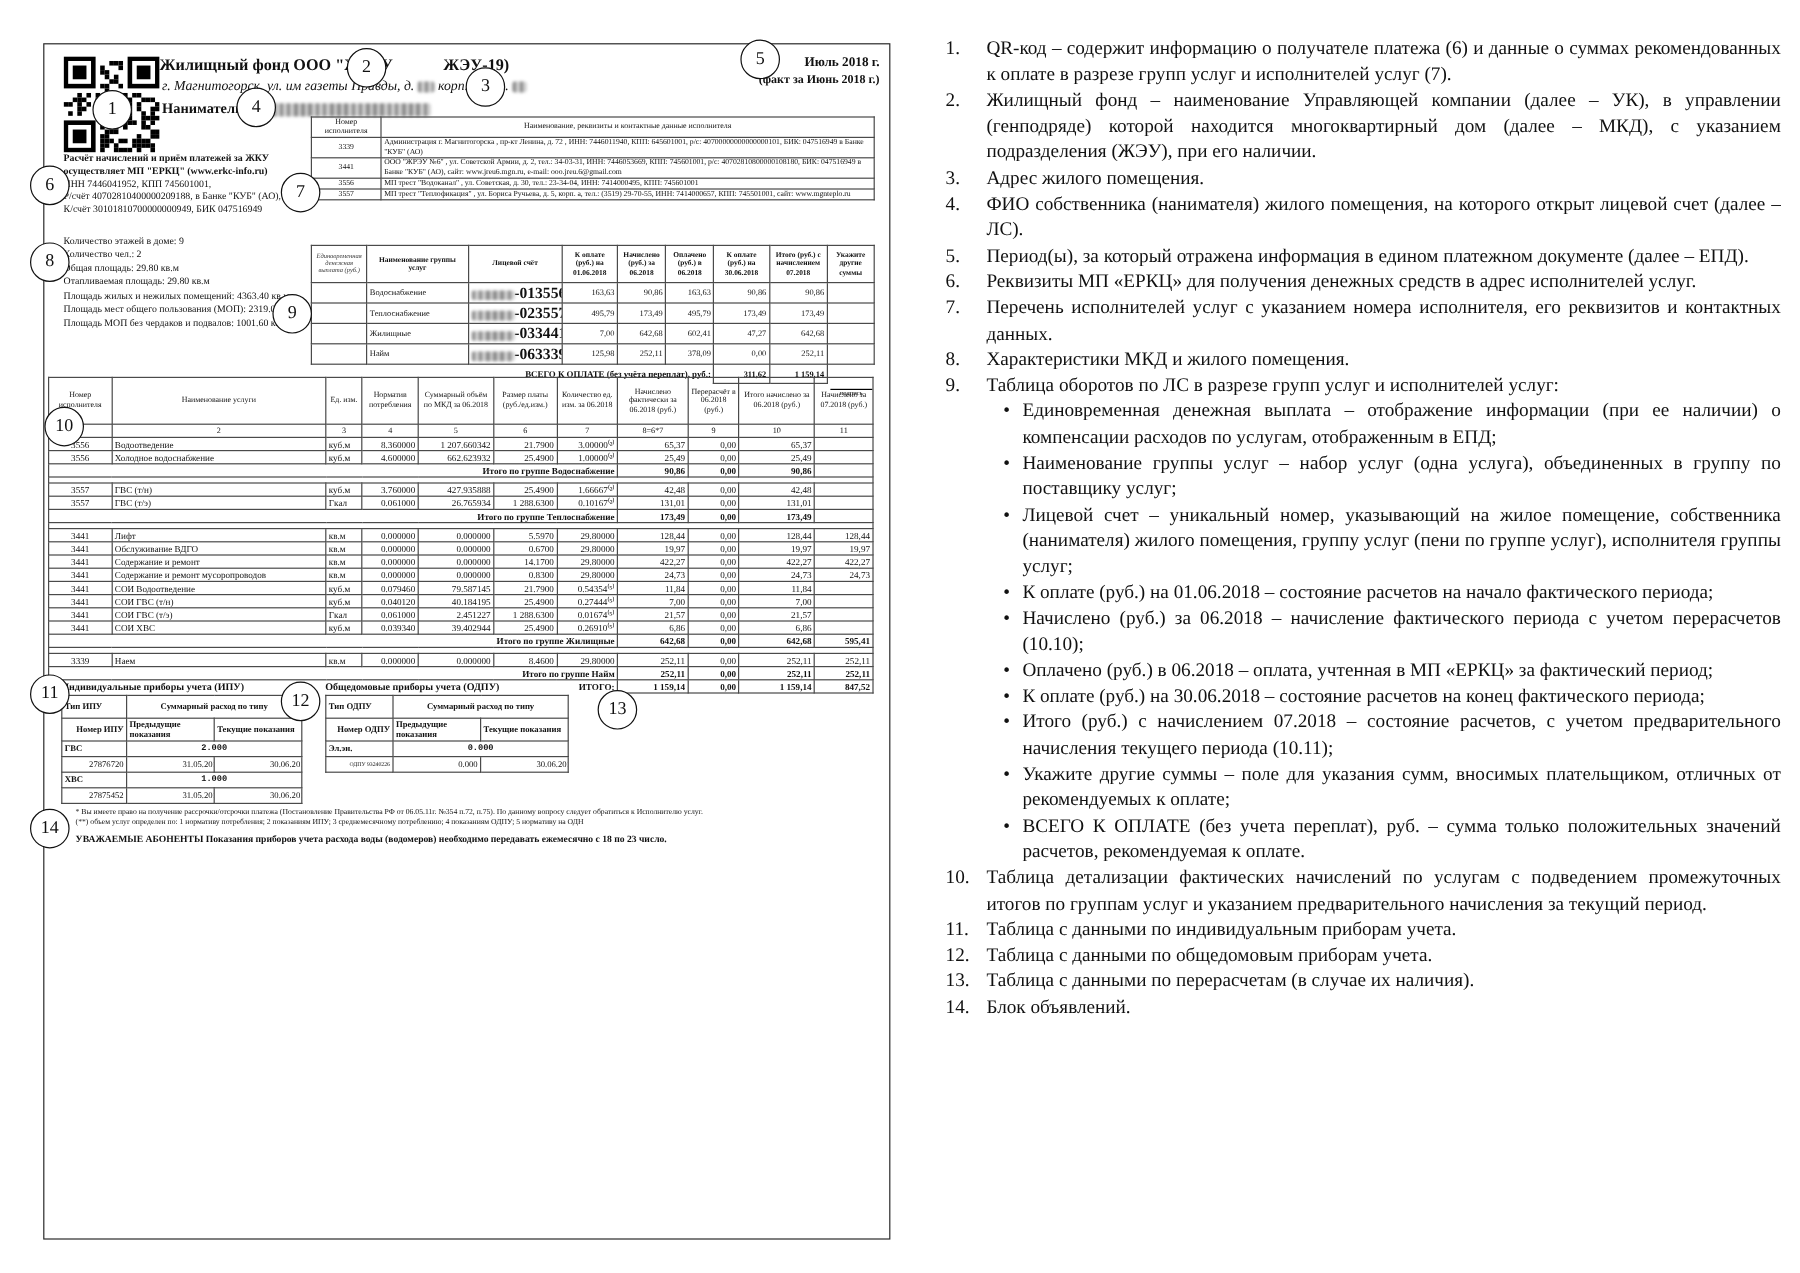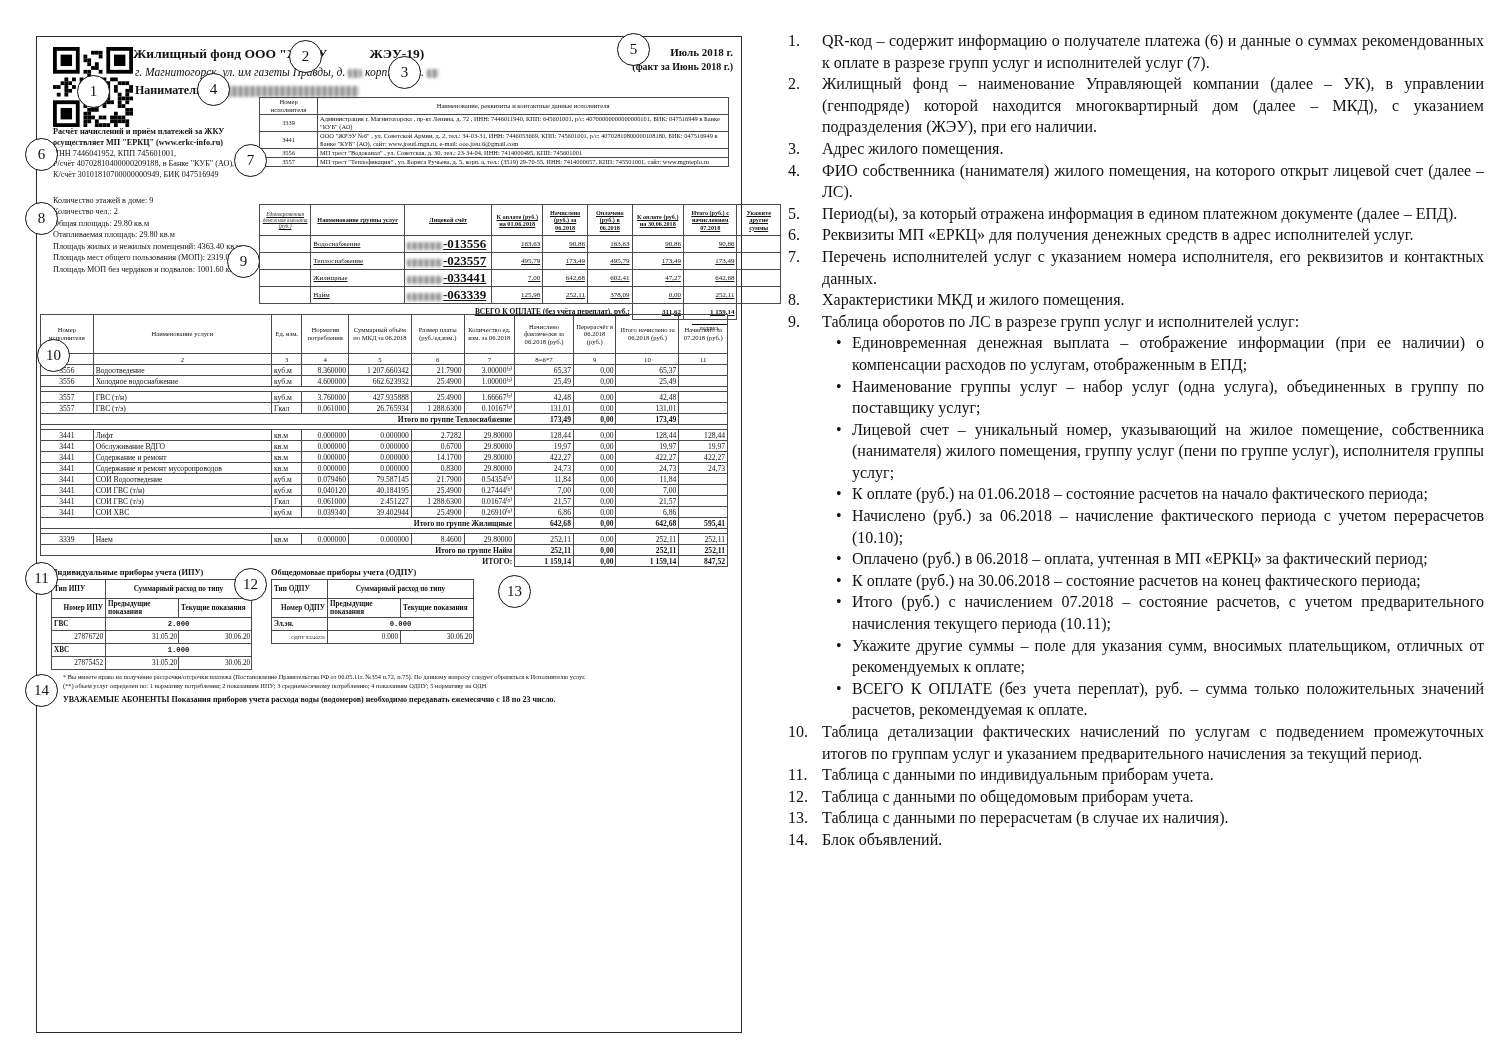--- a/index.html
+++ b/index.html
@@ -24,21 +24,21 @@
   table{border-collapse:collapse;table-layout:fixed;}
   td,th{border:1px solid #4a4a4a;padding:0 2px;overflow:hidden;vertical-align:middle;font-weight:normal;}
   .nob{border:none;background:transparent;}
   
   .prov{left:222px;top:60px;width:470px;}
   .prov table{width:470px;font-size:6.4px;line-height:1.25;}
   .prov th{text-align:center;font-size:6.6px;height:15px;}
   .prov td:first-child{text-align:center;}
   
   .groups{left:222px;top:167px;width:470px;}
-  .groups table{width:522px;font-size:7px;text-decoration:underline;}
+  .groups table{width:470px;font-size:7px;}
   .groups th{font-size:6.2px;line-height:1.15;text-align:center;height:30px;font-weight:bold;}
   .groups th.edvh{font-style:italic;font-weight:normal;font-size:5.4px;color:#333;}
   .groups td{height:13px;}
   .groups td.num{text-align:right;}
   .groups td.acct{white-space:nowrap;}
   .groups td.acct b{font-size:13px;}
   .groups tr.total td{font-weight:bold;height:15px;}
   .groups tr.total td.lbl{text-align:right;font-size:7.4px;}
   .sigline{position:absolute;right:2px;bottom:-11px;border-top:1px solid #000;font-size:5.5px;padding:0 8px;}
   
@@ -428,20 +428,27 @@
             <td>куб.м</td>
             <td>4.600000</td>
             <td>662.623932</td>
             <td>25.4900</td>
             <td>1.00000⁽²⁾</td>
             <td>25,49</td>
             <td>0,00</td>
             <td>25,49</td>
             <td></td>
           </tr>
+      <tr class="sub">
+            <td colspan="7">Итого по группе Водоснабжение</td>
+            <td>90,86</td>
+            <td>0,00</td>
+            <td>90,86</td>
+            <td></td>
+          </tr>
       <tr class="gaprow">
             <td colspan="11"></td>
           </tr>
       <tr class="dr">
             <td>3557</td>
             <td>ГВС (т/н)</td>
             <td>куб.м</td>
             <td>3.760000</td>
             <td>427.935888</td>
             <td>25.4900</td>
@@ -473,21 +480,21 @@
           </tr>
       <tr class="gaprow">
             <td colspan="11"></td>
           </tr>
       <tr class="dr">
             <td>3441</td>
             <td>Лифт</td>
             <td>кв.м</td>
             <td>0.000000</td>
             <td>0.000000</td>
-            <td>2.7282</td>
+            <td>5.5970</td>
             <td>29.80000</td>
             <td>128,44</td>
             <td>0,00</td>
             <td>128,44</td>
             <td>128,44</td>
           </tr>
       <tr class="dr">
             <td>3441</td>
             <td>Обслуживание ВДГО</td>
             <td>кв.м</td>

